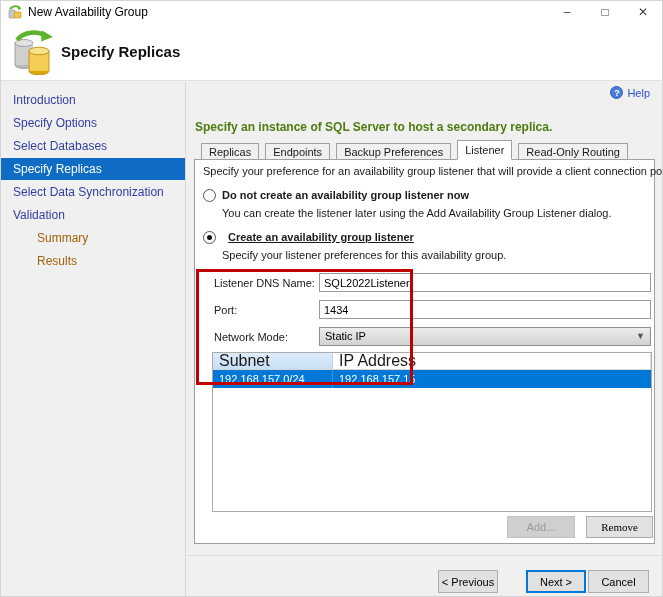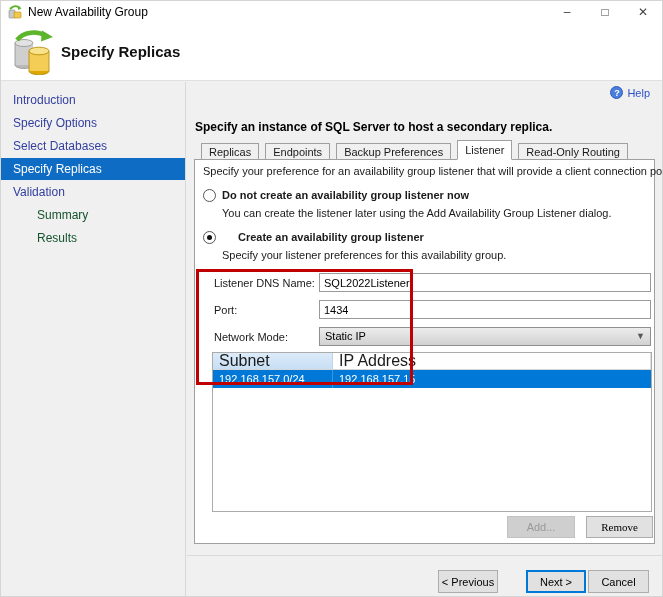--- a/index.html
+++ b/index.html
@@ -17,28 +17,28 @@
   
   .header { position:absolute; left:0; top:22px; width:100%; height:58px; background:#ffffff; border-bottom:1px solid #e0e0e0; }
   .header .big-ic { position:absolute; left:10px; top:6px; }
   .header .page-title { position:absolute; left:60px; top:20px; font-size:15px; font-weight:bold; color:#111; }
 
   
   .body { position:absolute; left:0; top:81px; width:100%; height:516px; background:#f0f0f0; }
   .sidebar { position:absolute; left:0; top:0; width:185px; height:100%; background:#f0f0f0; border-right:1px solid #d8d8d8; padding-top:7px; }
   .nav-item { height:22px; line-height:22px; padding-left:12px; font-size:12px; color:#3340a0; margin-bottom:1px; white-space:nowrap; cursor:default; }
   .nav-item.selected { background:#0f6cc4; color:#ffffff; }
-  .nav-item.disabled { color:#14532d;padding-left:36px; }
+  .nav-item.disabled { color:#a16207;padding-left:36px; }
 
   .main { position:absolute; left:186px; top:0; width:477px; height:100%; }
 
   .help { position:absolute; top:4px; right:14px; display:flex; align-items:center; font-size:11px; color:#3050c8; cursor:default; }
   .help-ic { width:13px; height:13px; border-radius:50%; background:#4a7edc; color:#fff; font-size:9px; font-weight:bold; display:flex; align-items:center; justify-content:center; margin-right:4px; border:1px solid #2d5cb8; }
 
-  .heading { position:absolute; left:8px; top:38px; font-size:12px; font-weight:bold; color:#000000; white-space:nowrap; }
+  .heading { position:absolute; left:8px; top:38px; font-size:12px; font-weight:bold; color:#4d7c0f; white-space:nowrap; }
 
   .tabs { position:absolute; left:7px; top:58px; display:flex; align-items:flex-end; z-index:3; }
   .tab { height:17px; line-height:16px; padding:0 7px; font-size:11px; background:#f0f0f0; border:1px solid #a0a0a0; margin-right:-1px; white-space:nowrap; cursor:default;margin-left:7px; }
   .tab.active { height:20px; line-height:19px; background:#ffffff; border-bottom:1px solid #ffffff; position:relative; z-index:4; }
 
   .panel { position:absolute; left:7px; top:77px; width:461px; height:385px; background:#ffffff; border:1px solid #a0a0a0; }
   .intro { position:absolute; left:8px; top:5px; font-size:11px; white-space:nowrap; }
 
   .radio { position:absolute; width:13px; height:13px; border:1px solid #555; border-radius:50%; background:#fff; }
   .radio.checked::after { content:""; position:absolute; left:3px; top:3px; width:5px; height:5px; border-radius:50%; background:#111; }
@@ -115,20 +115,21 @@
     <span class="page-title">Specify Replicas</span>
   </div>
 
   <div class="body">
 
     <div class="sidebar">
       <div class="nav-item">Introduction</div>
       <div class="nav-item">Specify Options</div>
       <div class="nav-item">Select Databases</div>
       <div class="nav-item selected">Specify Replicas</div>
+      <div class="nav-item">Select Data Synchronization</div>
       <div class="nav-item">Validation</div>
       <div class="nav-item disabled">Summary</div>
       <div class="nav-item disabled">Results</div>
     </div>
 
     <div class="main">
 
       <div class="help">
         <span class="help-ic">?</span>
         <span>Help</span>
@@ -145,21 +146,21 @@
       </div>
 
       <div class="panel">
         <div class="intro">Specify your preference for an availability group listener that will provide a client connection point:</div>
 
         <span class="radio" style="left:8px; top:29px;"></span>
         <span class="opt-label" style="left:27px; top:29px;">Do not create an availability group listener now</span>
         <span class="opt-desc" style="left:27px; top:47px;">You can create the listener later using the Add Availability Group Listener dialog.</span>
 
         <span class="radio checked" style="left:8px; top:71px;"></span>
-        <span class="opt-label" style="left:43px; top:71px;">Create an availability group listener</span>
+        <span class="opt-label" style="left:33px; top:71px;text-decoration:underline;">Create an availability group listener</span>
         <span class="opt-desc" style="left:27px; top:89px;">Specify your listener preferences for this availability group.</span>
 
         <span class="fld-label" style="top:117px;">Listener DNS Name:</span>
         <input class="fld-input" style="top: 113px;" value="SQL2022Listener">
 
         <span class="fld-label" style="top:144px;">Port:</span>
         <input class="fld-input" style="top: 140px;" value="1434">
 
         <span class="fld-label" style="top:171px;">Network Mode:</span>
         <div class="combo" style="top:167px;">

